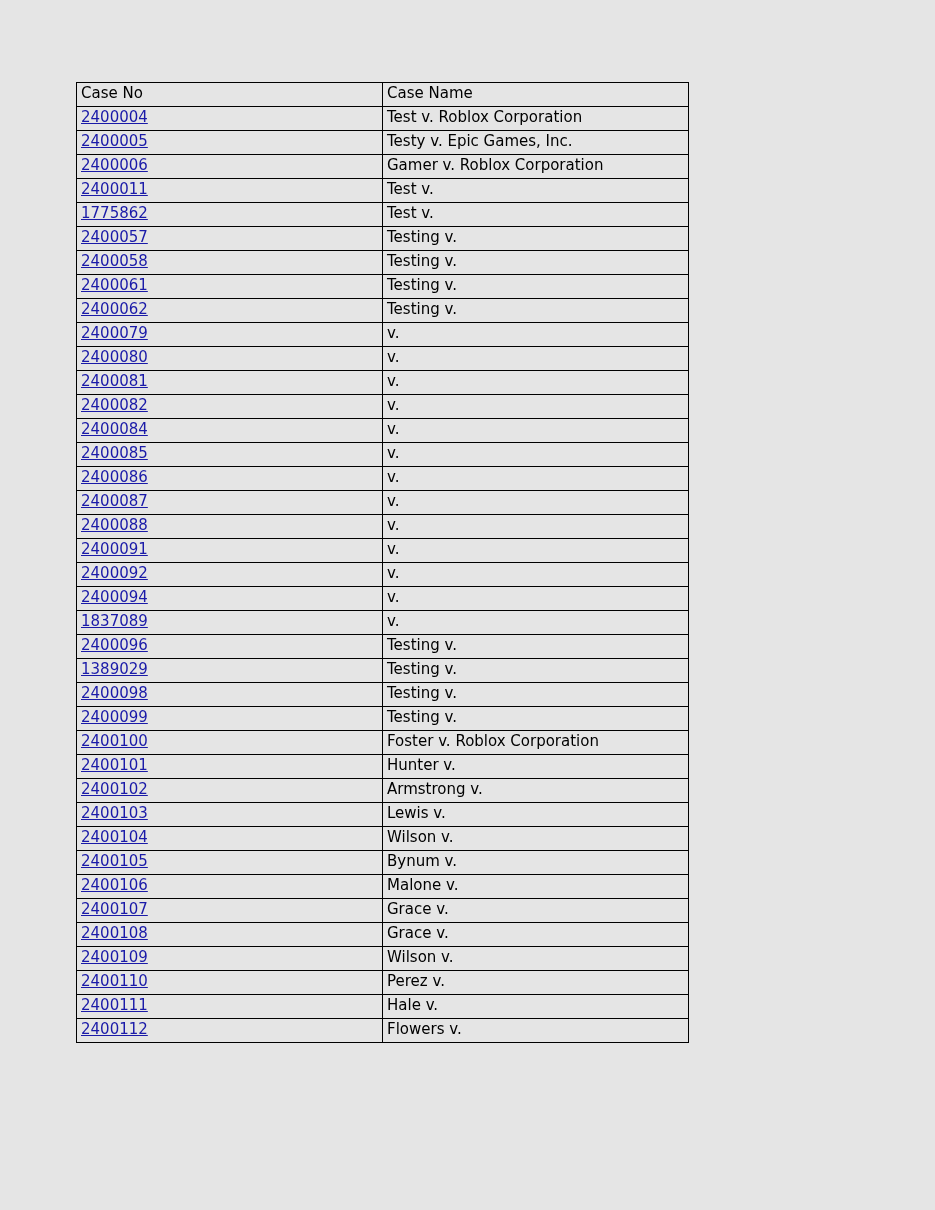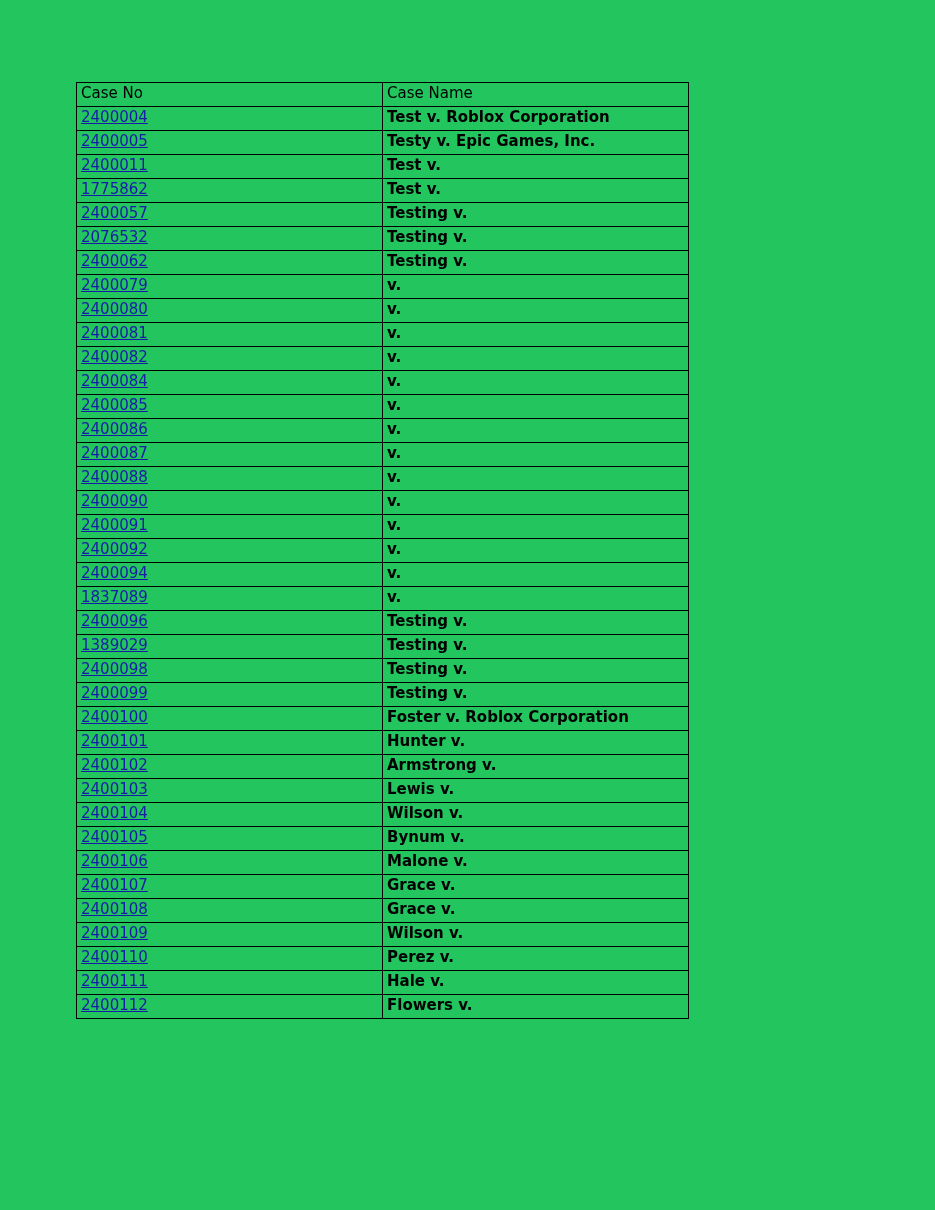--- a/index.html
+++ b/index.html
@@ -13,21 +13,21 @@
     font-family: "DejaVu Sans", sans-serif;
     color: #000000;
     position: relative;
   }
   .page {
     position: absolute;
     left: 0;
     top: 0;
     width: 935px;
     height: 1210px;
-    background: #22c55e;
+    background: #e5e5e5;
   }
   .table-wrap {
     position: absolute;
     left: 76px;
     top: 82px;
     width: 612px;
   }
   table.case-table {
     border-collapse: collapse;
     width: 612px;
@@ -48,21 +48,20 @@
   table.case-table tr.header td {
     font-size: 15px;
   }
   .case-link {
     color: #1a1aa8;
     text-decoration: underline;
     cursor: pointer;
   }
   .plain {
     color: #000000;
-    font-weight: bold;
   }
 </style>
 </head>
 <body>
 
 <div class="page">
   <div class="table-wrap">
     <table class="case-table">
       <colgroup>
           <col class="c1">
@@ -75,33 +74,41 @@
         </tr>
       <tr>
             <td><span class="case-link">2400004</span></td>
             <td><span class="plain">Test v. Roblox Corporation</span></td>
           </tr>
           <tr>
             <td><span class="case-link">2400005</span></td>
             <td><span class="plain">Testy v. Epic Games, Inc.</span></td>
           </tr>
           <tr>
+            <td><span class="case-link">2400006</span></td>
+            <td><span class="plain">Gamer v. Roblox Corporation</span></td>
+          </tr>
+          <tr>
             <td><span class="case-link">2400011</span></td>
             <td><span class="plain">Test v.</span></td>
           </tr>
           <tr>
             <td><span class="case-link">1775862</span></td>
             <td><span class="plain">Test v.</span></td>
           </tr>
           <tr>
             <td><span class="case-link">2400057</span></td>
             <td><span class="plain">Testing v.</span></td>
           </tr>
           <tr>
-            <td><span class="case-link">2076532</span></td>
+            <td><span class="case-link">2400058</span></td>
+            <td><span class="plain">Testing v.</span></td>
+          </tr>
+          <tr>
+            <td><span class="case-link">2400061</span></td>
             <td><span class="plain">Testing v.</span></td>
           </tr>
           <tr>
             <td><span class="case-link">2400062</span></td>
             <td><span class="plain">Testing v.</span></td>
           </tr>
           <tr>
             <td><span class="case-link">2400079</span></td>
             <td><span class="plain">v.</span></td>
           </tr>
@@ -128,24 +135,20 @@
           <tr>
             <td><span class="case-link">2400086</span></td>
             <td><span class="plain">v.</span></td>
           </tr>
           <tr>
             <td><span class="case-link">2400087</span></td>
             <td><span class="plain">v.</span></td>
           </tr>
           <tr>
             <td><span class="case-link">2400088</span></td>
-            <td><span class="plain">v.</span></td>
-          </tr>
-          <tr>
-            <td><span class="case-link">2400090</span></td>
             <td><span class="plain">v.</span></td>
           </tr>
           <tr>
             <td><span class="case-link">2400091</span></td>
             <td><span class="plain">v.</span></td>
           </tr>
           <tr>
             <td><span class="case-link">2400092</span></td>
             <td><span class="plain">v.</span></td>
           </tr>

